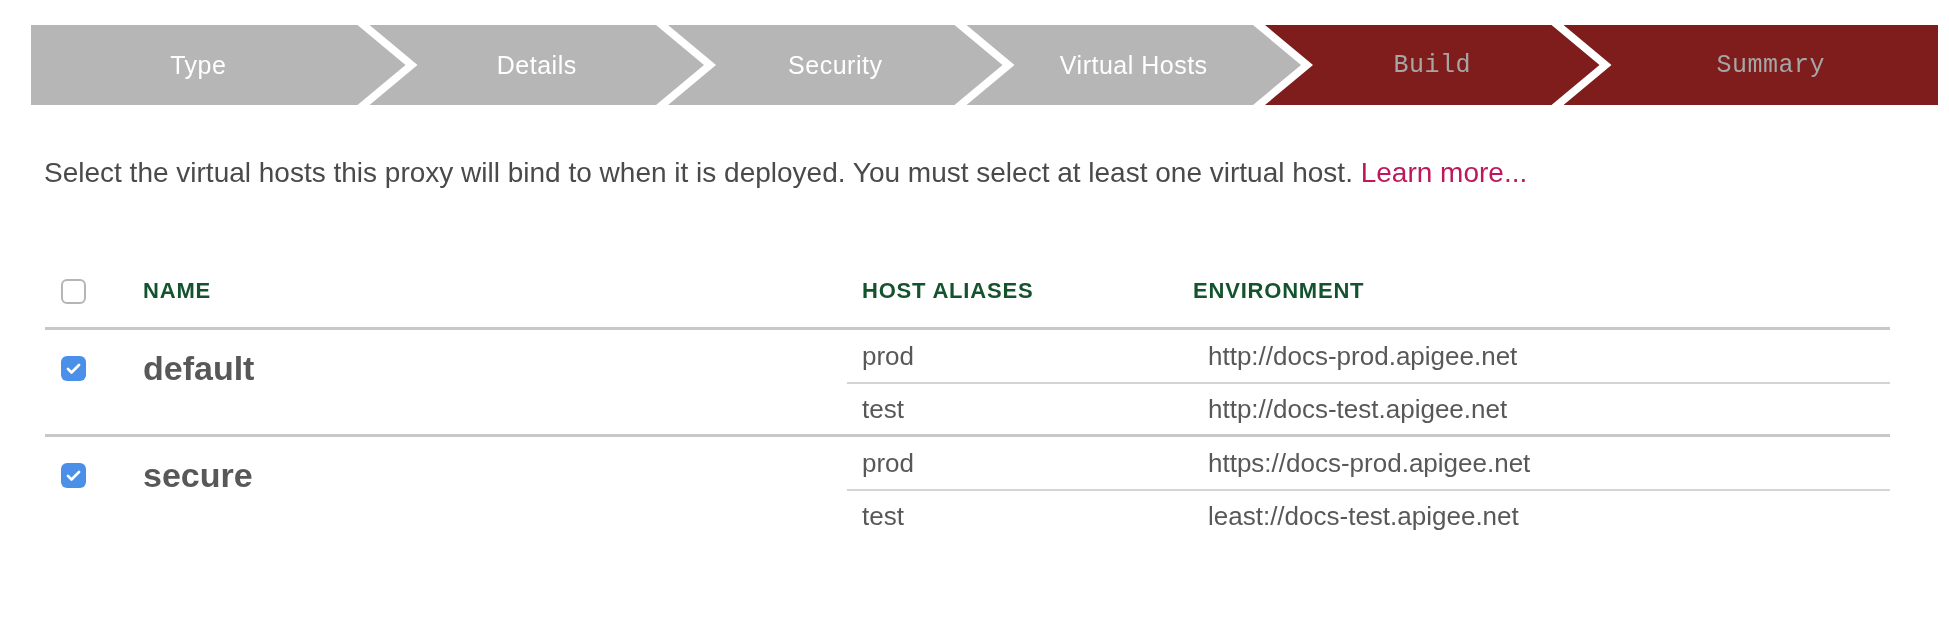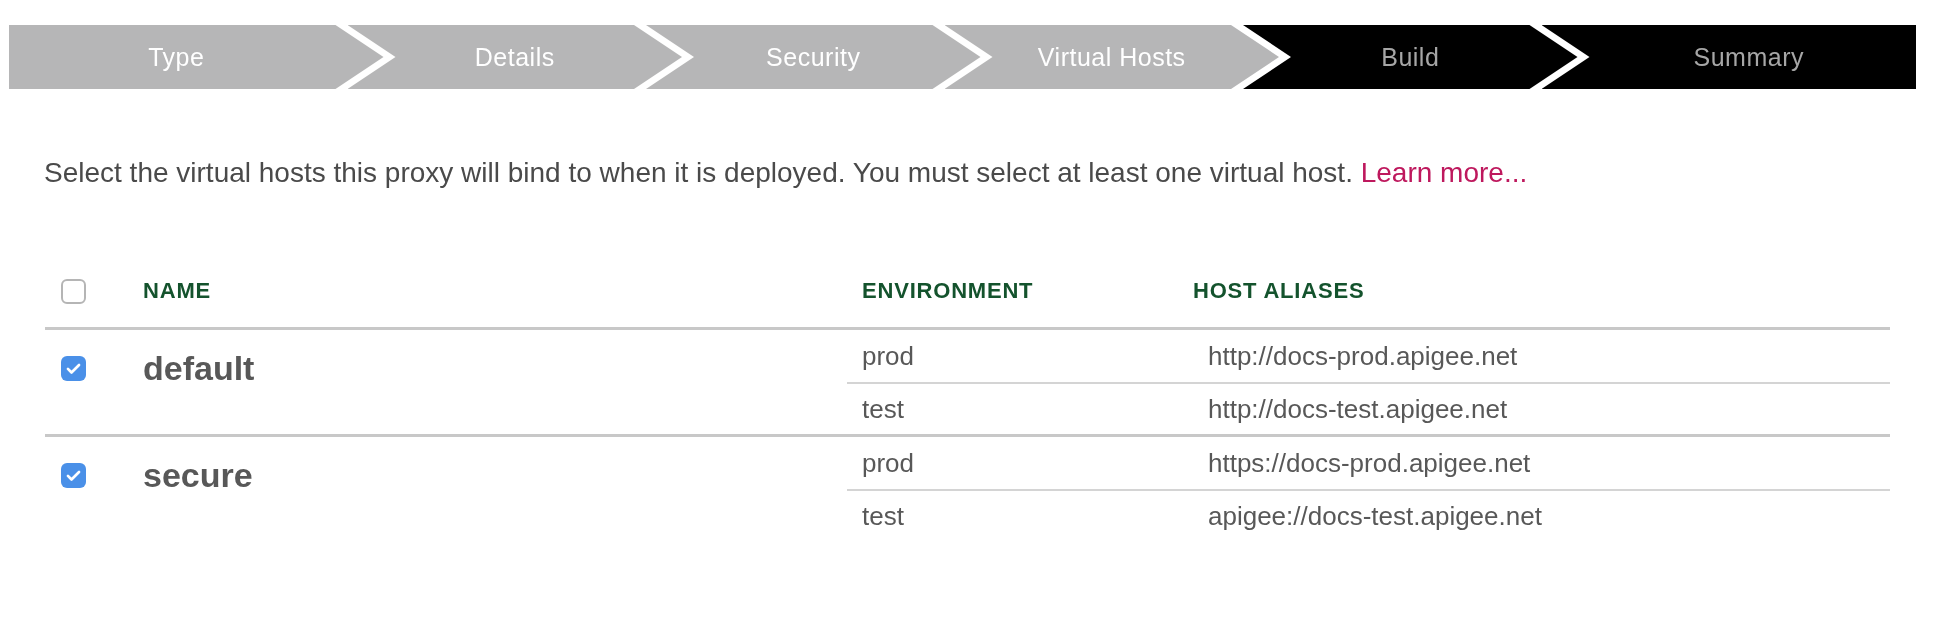--- a/index.html
+++ b/index.html
@@ -5,32 +5,32 @@
   html,body{margin:0;padding:0;}
   body{
     width:1949px;height:628px;position:relative;overflow:hidden;
     background:#ffffff;
     font-family:"Liberation Sans", sans-serif;
     color:#4a4a4a;
   }
 
   
   .stepper{
-    position:absolute;left:9px;top:25px;width:1907px;height:64px;
+    position:absolute;left:31px;top:25px;width:1907px;height:80px;
     display:flex;
   }
   .step{
     flex:1 1 0;
     display:flex;align-items:center;justify-content:center;
     font-size:25px;letter-spacing:0.5px;
     white-space:nowrap;
   }
   .step + .step{margin-left:-36px;}
   .step.active{background:#b6b6b7;color:#ffffff;}
-  .step.inactive{background:#000000;color:#a6a6a6;}
+  .step.inactive{background:#7f1d1d;color:#a6a6a6;font-family:Liberation Mono, monospace;}
   .step.mid{clip-path:polygon(0 0, calc(100% - 48px) 0, 100% 50%, calc(100% - 48px) 100%, 0 100%, 48px 50%);}
   .step.first{clip-path:polygon(0 0, calc(100% - 48px) 0, 100% 50%, calc(100% - 48px) 100%, 0 100%);padding-right:40px;}
   .step.last{clip-path:polygon(48px 50%, 0 0, 100% 0, 100% 100%, 0 100%);padding-left:40px;}
 
   
   .description{
     position:absolute;left:44px;top:156px;width:1880px;
     font-size:28px;line-height:34px;color:#4a4a4a;
     white-space:nowrap;
   }
@@ -101,22 +101,22 @@
 
   <div class="thead">
     <div class="cb-cell">
       <div class="checkbox">
         <svg viewBox="0 0 24 24">
           <path d="M5 12.5l4.5 4.5L19 7.5" stroke="#ffffff" stroke-width="3.4" fill="none" stroke-linecap="round" stroke-linejoin="round"></path>
         </svg>
       </div>
     </div>
     <div class="th">NAME</div>
+    <div class="th">HOST ALIASES</div>
     <div class="th">ENVIRONMENT</div>
-    <div class="th">HOST ALIASES</div>
   </div>
 
   <div class="group bordered">
     <div class="cb-cell">
       <div class="checkbox checked">
         <svg viewBox="0 0 24 24">
           <path d="M5 12.5l4.5 4.5L19 7.5" stroke="#ffffff" stroke-width="3.4" fill="none" stroke-linecap="round" stroke-linejoin="round"></path>
         </svg>
       </div>
     </div>
@@ -142,18 +142,18 @@
       </div>
     </div>
     <div class="name-cell">secure</div>
     <div class="subrows">
       <div class="subrow">
         <div class="cell">prod</div>
         <div class="cell">https://docs-prod.apigee.net</div>
       </div>
       <div class="subrow">
         <div class="cell">test</div>
-        <div class="cell">apigee://docs-test.apigee.net</div>
+        <div class="cell">least://docs-test.apigee.net</div>
       </div>
     </div>
   </div>
 
 </div>
 
 </body></html>

